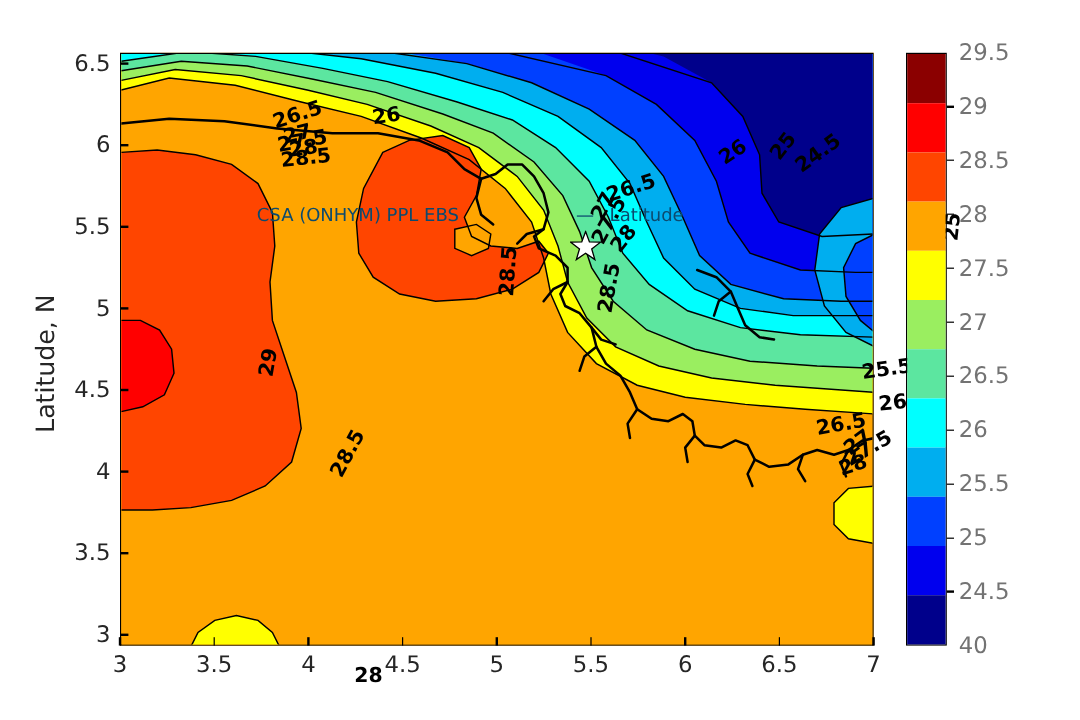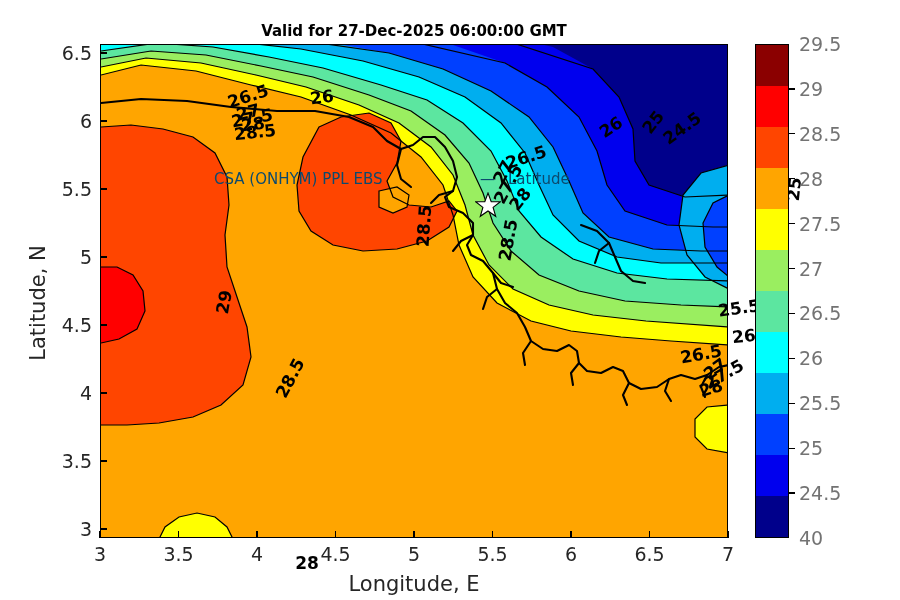--- a/index.html
+++ b/index.html
@@ -69,21 +69,20 @@
     position:absolute;font-size:17px;font-weight:bold;color:#000;
     white-space:nowrap;pointer-events:none;transform-origin:50% 50%;
   }
   .star{position:absolute;pointer-events:none;}
 </style>
 </head>
 <body>
 
 <div id="root">
 
-  <div id="chart-title">Valid for 27-Dec-2025 06:00:00 GMT</div>
 
   <div id="plot-frame">
     <svg id="plot-svg" viewBox="0 0 628 494" preserveAspectRatio="none">
       <defs>
         <clipPath id="plotclip">
             <rect x="0" y="0" width="628" height="494"></rect>
           </clipPath>
       </defs>
       <g clip-path="url(#plotclip)">
 
@@ -260,21 +259,20 @@
       <div class="clabel" style="left: 701px; top: 354px; transform: translate(-50%, -50%) rotate(-10deg);">26.5</div>
       <div class="clabel" style="left: 715px; top: 369px; transform: translate(-50%, -50%) rotate(-36deg);">27</div>
       <div class="clabel" style="left: 724px; top: 374px; transform: translate(-50%, -50%) rotate(-30deg);">27.5</div>
       <div class="clabel" style="left: 711px; top: 388px; transform: translate(-50%, -50%) rotate(-18deg);">28</div>
       <div class="clabel" style="left: 307px; top: 563px; transform: translate(-50%, -50%) rotate(0deg);">28</div>
       <svg class="star" width="26" height="26" viewBox="0 0 26 26" style="left: 475px; top: 192px;">
         <polygon points="13,1 16.2,9.6 25.4,9.8 18.1,15.4 20.7,24.3 13,19 5.3,24.3 7.9,15.4 0.6,9.8 9.8,9.6" fill="#FFFFFF" stroke="#000000" stroke-width="1.1"></polygon>
       </svg>
     </div>
 
-  <div id="xlabel">Longitude, E</div>
   <div id="ylabel">Latitude, N</div>
 
   <div id="colorbar">
       <div class="cbar-band" style="background: rgb(139, 0, 0);"></div>
       <div class="cbar-band" style="background: rgb(255, 0, 0);"></div>
       <div class="cbar-band" style="background: rgb(255, 69, 0);"></div>
       <div class="cbar-band" style="background: rgb(255, 165, 0);"></div>
       <div class="cbar-band" style="background: rgb(255, 255, 0);"></div>
       <div class="cbar-band" style="background: rgb(154, 238, 96);"></div>
       <div class="cbar-band" style="background: rgb(92, 230, 160);"></div>

